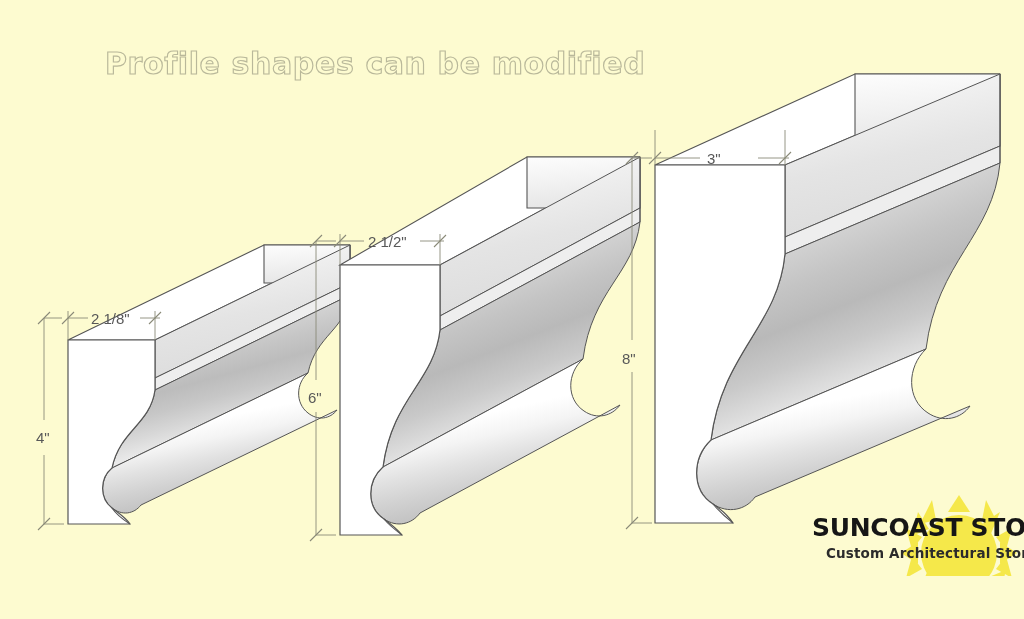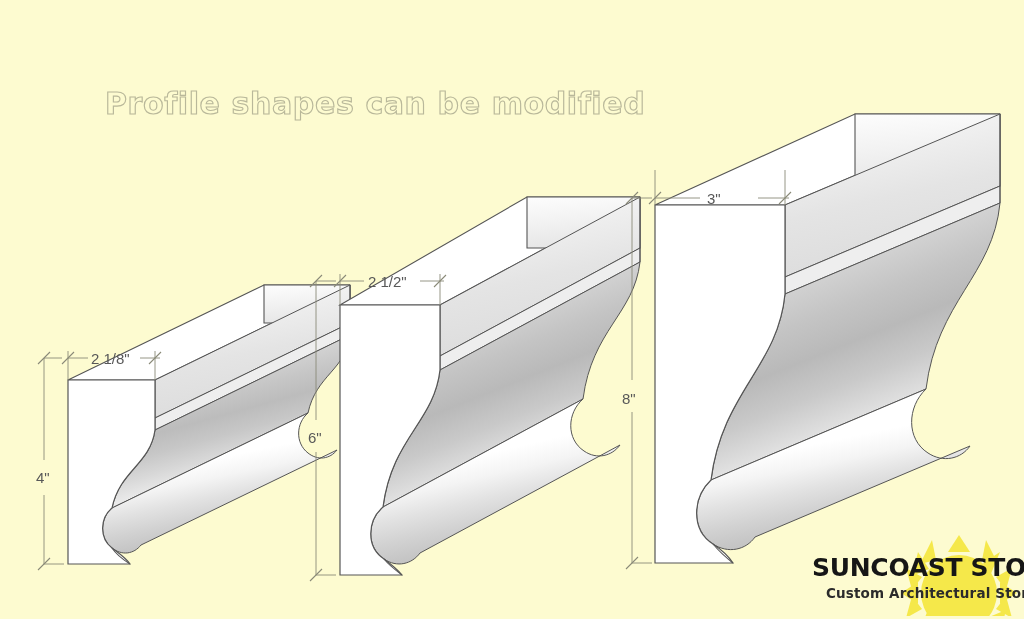--- a/index.html
+++ b/index.html
@@ -10,21 +10,20 @@
   }
   body {
     font-family: "Liberation Sans", sans-serif;
   }
   #stage {
     position: relative;
     width: 1024px;
     height: 576px;
     background: #fdfbd0;
     overflow: hidden;
-    margin-top: 40px;
   }
   #drawing {
     position: absolute;
     left: 0;
     top: 0;
     width: 1024px;
     height: 619px;
     display: block;
   }
   .outline-title {

